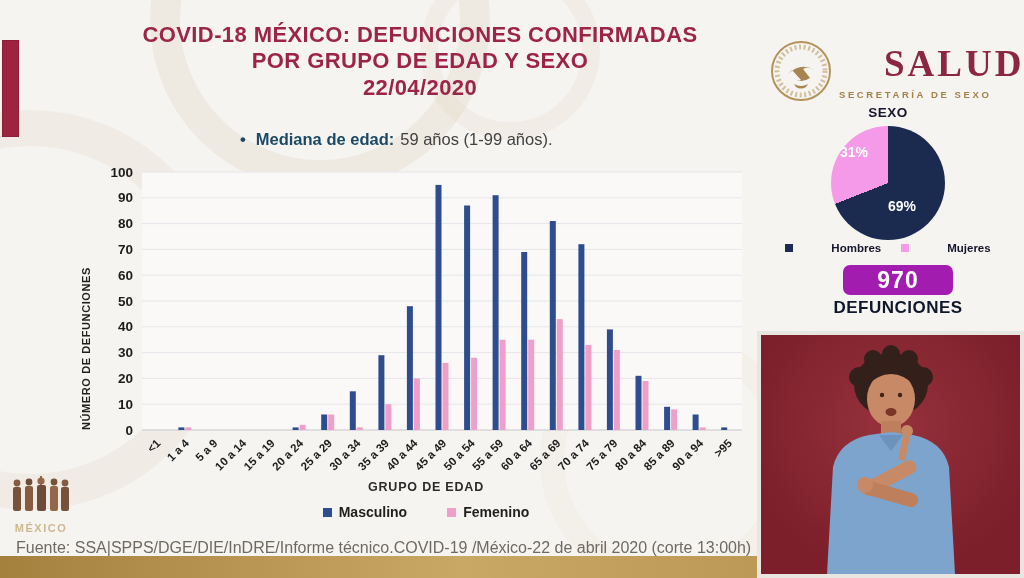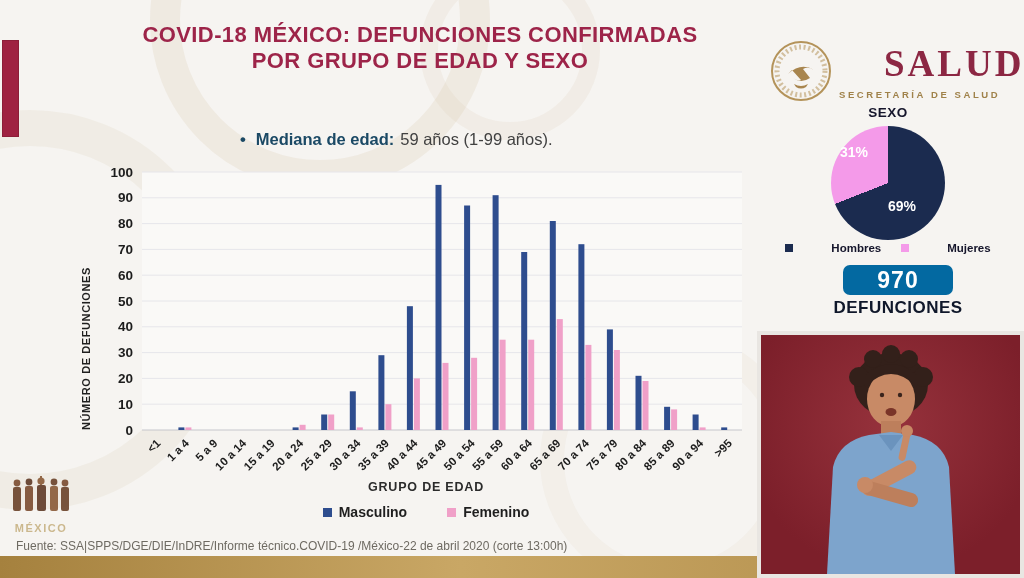--- a/index.html
+++ b/index.html
@@ -52,54 +52,55 @@
   .pie { position:absolute; left:831px; top:126px; width:114px; height:114px; border-radius:50%; }
   .pie-label { position:absolute; color:#fff; font-weight:800; font-size:14px; }
   .pie-label.muj { left:9px; top:18px; }
   .pie-label.hom { left:57px; top:72px; }
   .pie-legend { position:absolute; left:768px; top:242px; width:240px; display:flex;
                 justify-content:center; gap:20px; }
   .pie-legend .item { display:flex; align-items:center; font-size:11.5px; font-weight:800; color:#15152b;gap:32px; }
   .pie-legend .sq { width:8px; height:8px; margin-right:6px; display:inline-block; }
 
   
-  .badge-pill { position:absolute; left:843px; top:265px; width:110px; height:30px; background:#0369a1;
+  .badge-pill { position:absolute; left:843px; top:265px; width:110px; height:30px; background:#a21caf;
                 border-radius:7px; color:#fff; font-size:23px; font-weight:800; letter-spacing:1px;
                 display:flex; align-items:center; justify-content:center; }
   .badge-label { position:absolute; left:805px; top:298px; width:186px; text-align:center;
                  font-size:17px; font-weight:800; color:#0f172a; letter-spacing:.5px; }
 
   
   .interp { position:absolute; left:757px; top:331px; width:267px; height:247px;
             background:#e9e6e2; padding:4px; z-index:5; }
   .interp-inner { width:100%; height:100%; background:radial-gradient(circle at 50% 38%, #96323c 0%, #7c1f2a 75%); overflow:hidden; }
 
   
   .gov { position:absolute; left:6px; top:474px; width:70px; text-align:center; z-index:3; }
   .gov-text { font-size:11px; font-weight:800; letter-spacing:1.5px; color:#b59858; opacity:.65; }
 
-  .footer-src { position:absolute; left:16px; top:539px; font-size:12px; color:#6e6a62; z-index:2; }
+  .footer-src { position:absolute; left:16px; top:539px; font-size:16px; color:#6e6a62; z-index:2; }
   .bottom-bar { position:absolute; left:0; top:556px; width:1024px; height:22px;
                 background:linear-gradient(90deg,#a5813e 0%,#c9a765 45%,#b08c49 100%); z-index:1; }
 </style>
 </head>
 <body>
 
 <div class="slide">
 
   <div class="wm wm1"></div>
   <div class="wm wm2"></div>
   <div class="wm wm3"></div>
   <div class="wm wm4"></div>
 
   <div class="left-accent"></div>
 
   <div class="title-block">
     <div>COVID-18 MÉXICO: DEFUNCIONES CONFIRMADAS</div>
     <div>POR GRUPO DE EDAD Y SEXO</div>
+    <div>22/04/2020</div>
   </div>
 
   <div class="median-line">
     <span class="bullet">•</span><span class="mlabel">Mediana de edad:</span><span>59 años (1-99 años).</span>
   </div>
 
   <div class="chart-wrap">
     <div class="y-title">NÚMERO DE DEFUNCIONES</div>
     <svg class="bar-svg" width="660" height="350">
         <rect x="46" y="12" width="600" height="258" fill="#faf9f7"></rect>
@@ -193,21 +194,21 @@
     </div>
   </div>
 
   <svg class="salud-seal" width="62" height="62" viewBox="0 0 62 62">
     <circle cx="31" cy="31" r="29" fill="none" stroke="#b4935a" stroke-width="2"></circle>
     <circle cx="31" cy="31" r="24" fill="none" stroke="#b4935a" stroke-width="5" stroke-dasharray="2 2.6" opacity=".55"></circle>
     <path d="M18,34 Q31,22 44,30 Q38,26 33,29 L40,38 Q31,44 23,38 Q27,41 31,40 L22,30 Z" fill="#a8854e"></path>
     <path d="M24,44 Q31,48 38,44 L36,47 Q31,50 26,47 Z" fill="#a8854e"></path>
   </svg>
   <div class="salud-word">SALUD</div>
-  <div class="salud-sub">SECRETARÍA DE SALUD</div>
+  <div class="salud-sub">SECRETARÍA DE SEXO</div>
 
   <div class="sexo-title">SEXO</div>
   <div class="pie" style="background: conic-gradient(rgb(27, 43, 79) 0deg, rgb(27, 43, 79) 248.4deg, rgb(244, 154, 233) 248.4deg, rgb(244, 154, 233) 360deg);">
     <span class="pie-label muj">31%</span>
     <span class="pie-label hom">69%</span>
   </div>
   <div class="pie-legend">
     <span class="item">
       <span class="sq" style="background: rgb(27, 43, 79);"></span>
       <span>Hombres</span>

